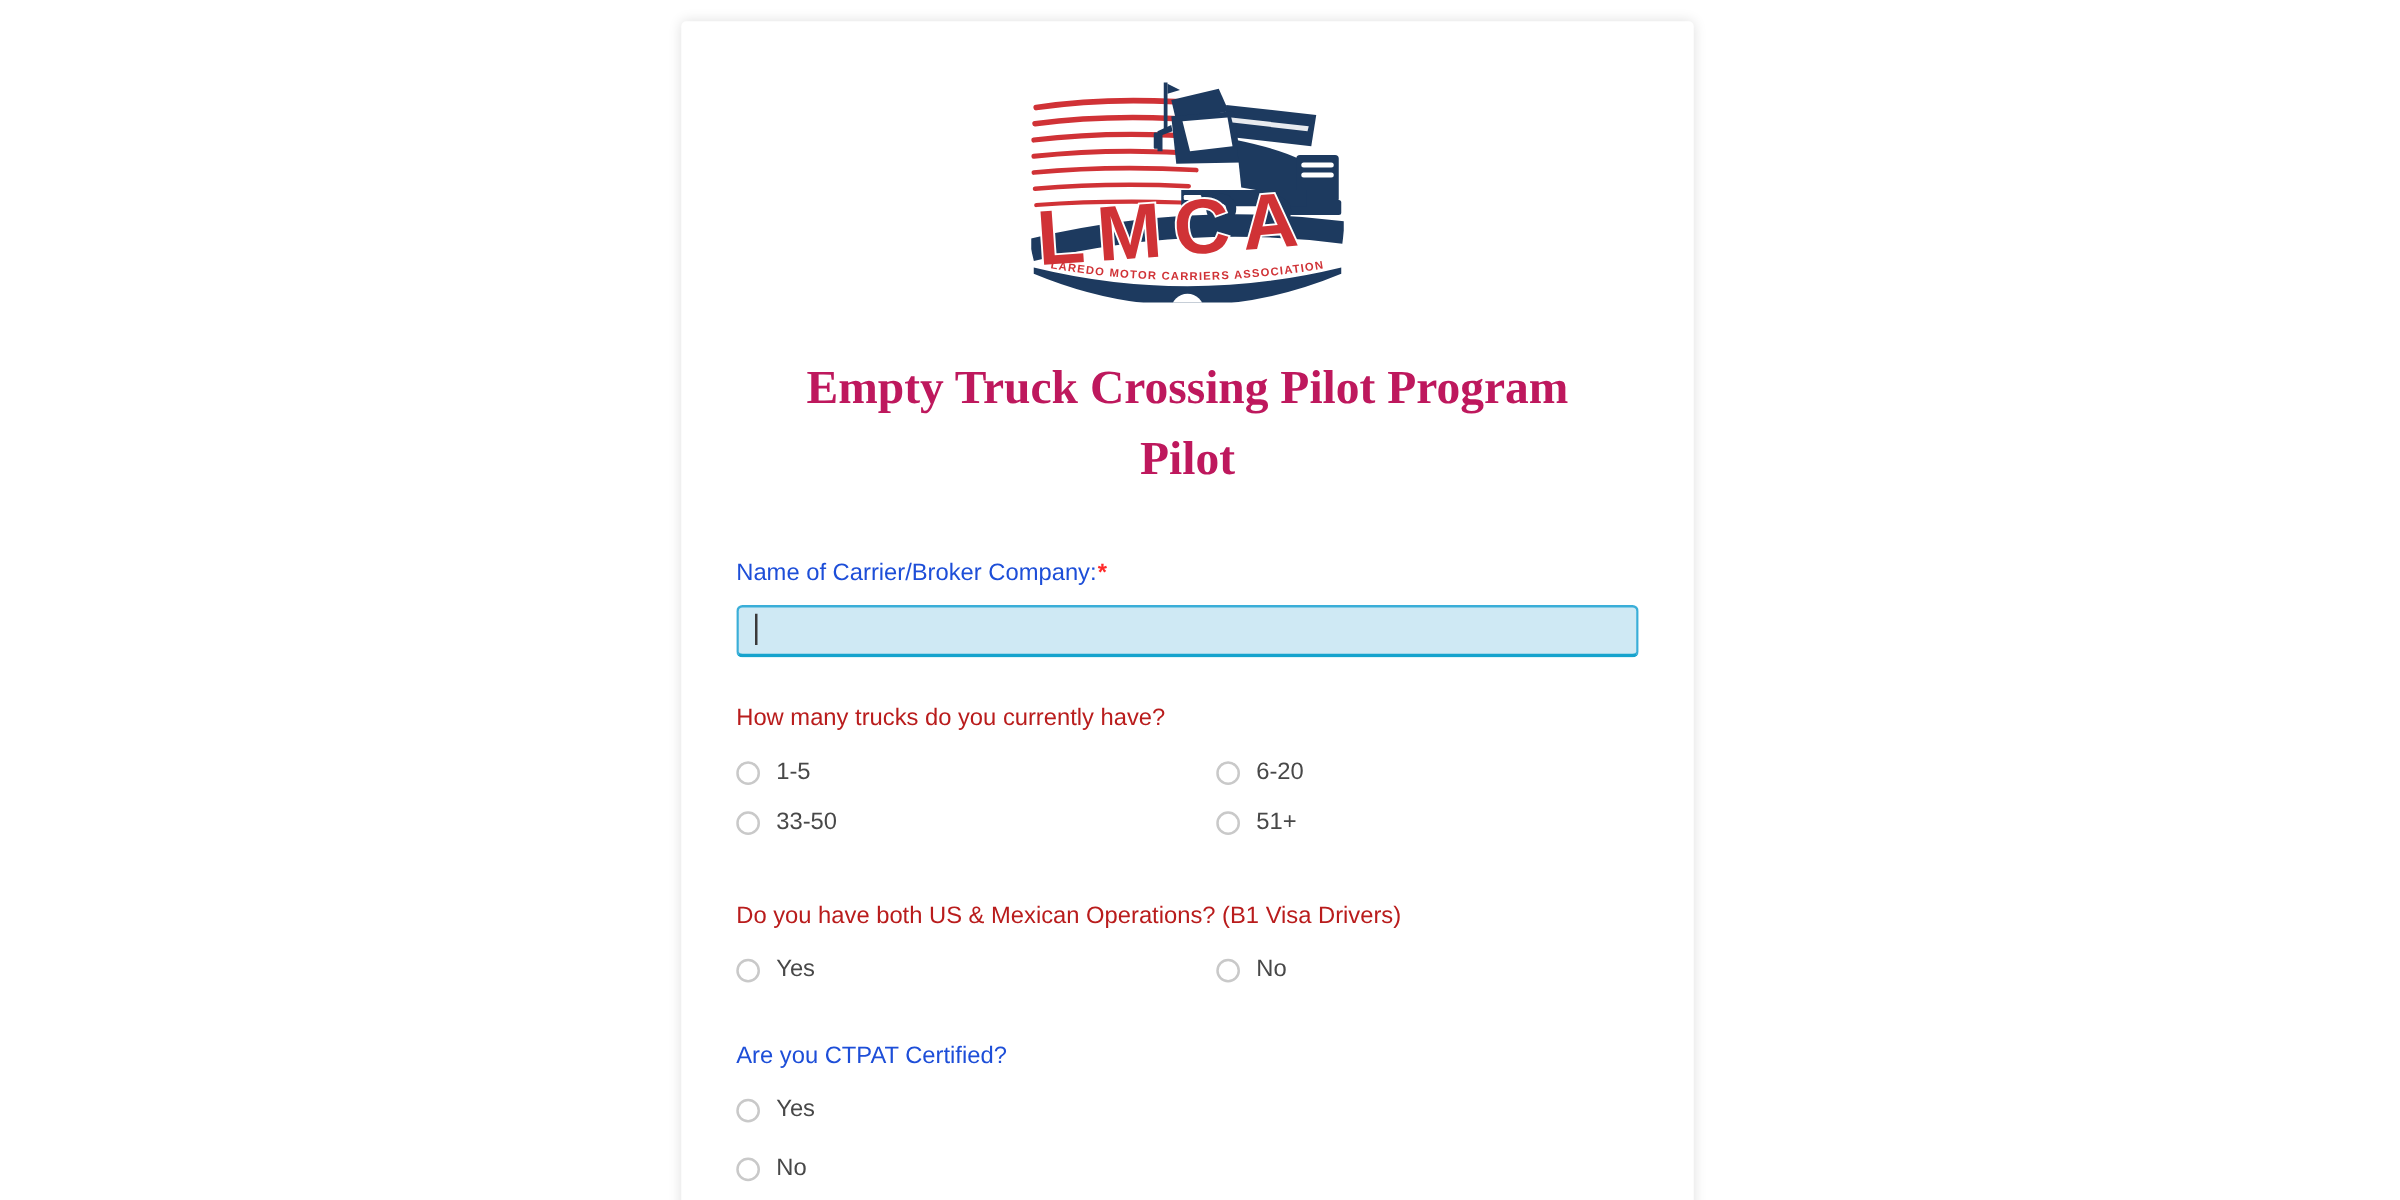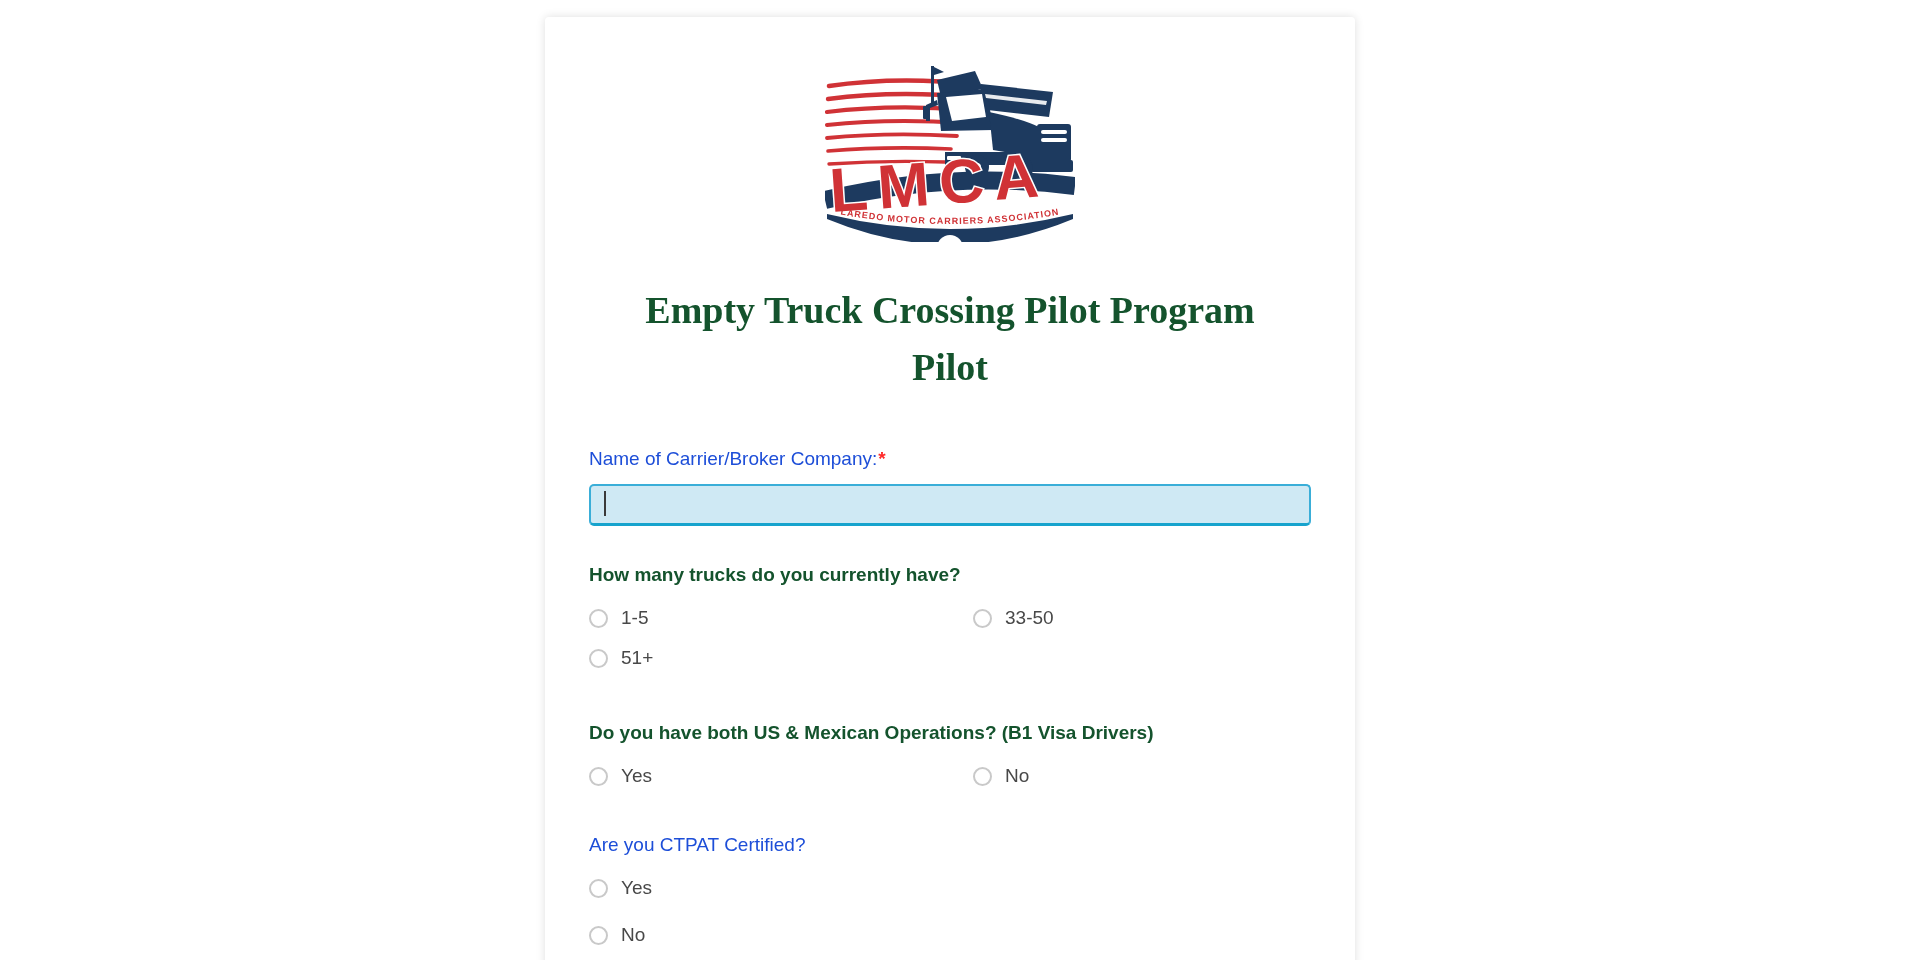--- a/index.html
+++ b/index.html
@@ -23,37 +23,37 @@
     width: 250px; height: 178px;
     margin: 0 auto;
   }
   .page-title {
     margin-top: 40px;
     text-align: center;
     font-family: "Liberation Serif", serif;
     font-weight: 700;
     font-size: 38px;
     line-height: 57px;
-    color: #14532d;
+    color: #be185d;
   }
   .field { display: block; }
   .field-company    { margin-top: 50px; }
   .field-trucks     { margin-top: 36px; }
   .field-operations { margin-top: 48px; }
   .field-ctpat      { margin-top: 42px; }
 
   .q-label {
     font-size: 19px;
     line-height: 26px;
     color: #1d4ed8;
     font-weight: 400;
   }
   .q-label.bold {
-    font-weight: 700;
-    color: #14532d;
+    font-weight: 400;
+    color: #b91c1c;
   }
   .required-star {
     color: #ff2a2a;
     font-weight: 700;
     font-size: 19px;
     margin-left: 1px;
   }
   .text-input-wrap {
     position: relative;
     margin-top: 12px;
@@ -183,20 +183,24 @@
 
   <div class="field field-trucks">
     <div class="q-label bold">How many trucks do you currently have?</div>
     <div class="options two-col">
       <div class="opt">
         <span class="radio-circle"></span>
         <span class="opt-label">1-5</span>
       </div>
       <div class="opt">
         <span class="radio-circle"></span>
+        <span class="opt-label">6-20</span>
+      </div>
+      <div class="opt">
+        <span class="radio-circle"></span>
         <span class="opt-label">33-50</span>
       </div>
       <div class="opt">
         <span class="radio-circle"></span>
         <span class="opt-label">51+</span>
       </div>
     </div>
   </div>
 
   <div class="field field-operations">

